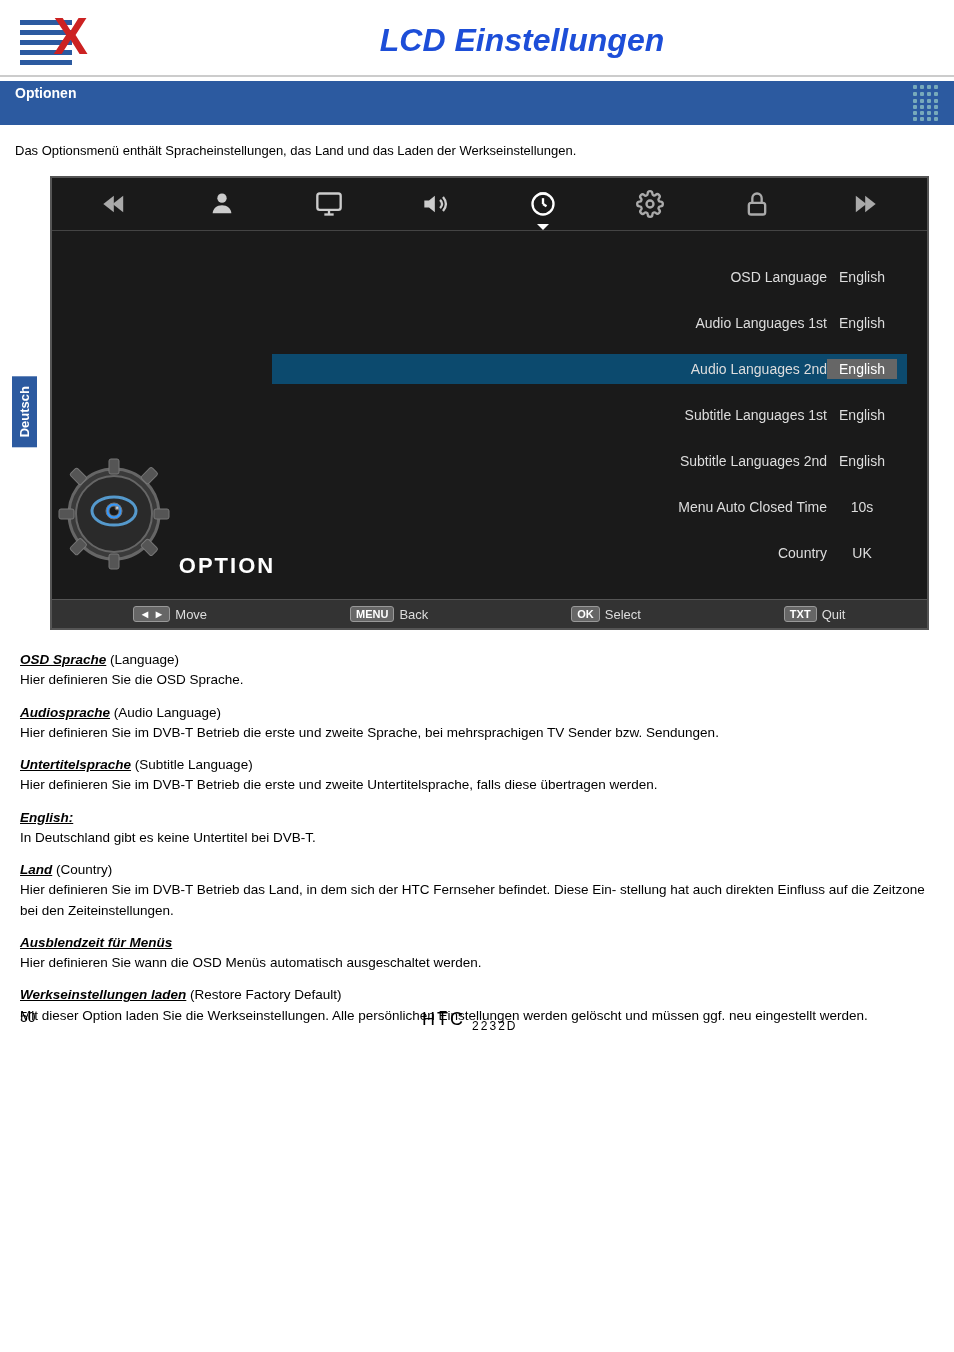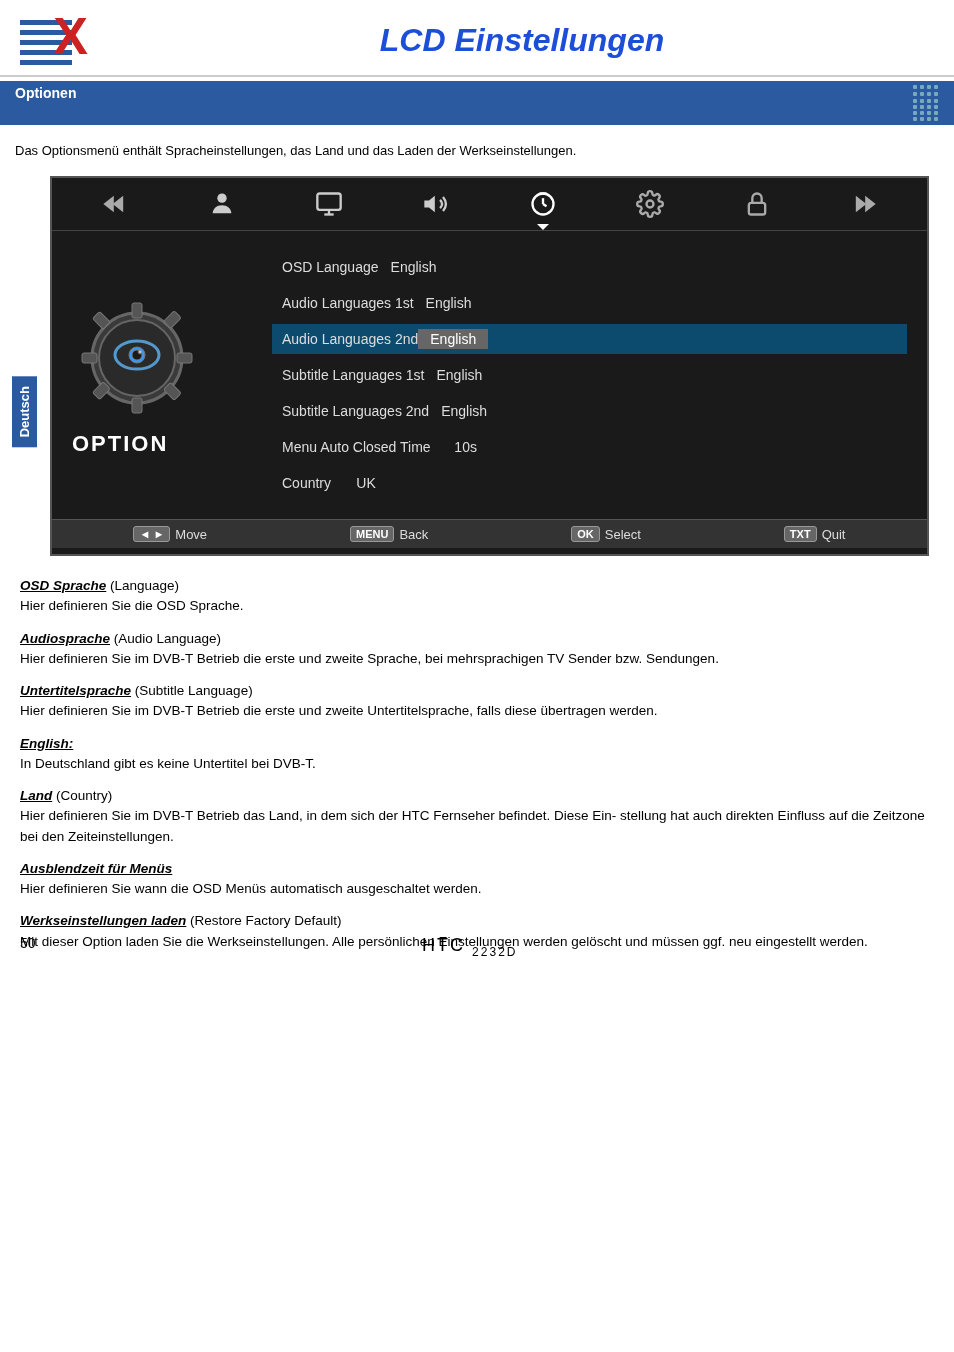--- a/index.html
+++ b/index.html
@@ -126,22 +126,22 @@
     }
 
     
     .osd-body {
       display: flex;
       padding: 10px;
     }
     .osd-left {
       width: 200px;
       display: flex;
-      flex-direction: column;
-      align-items: flex-start;
+      flex-direction: row;
+      align-items: flex-end;
       justify-content: center;
       padding: 10px;
     }
     .option-icon-container {
       position: relative;
       width: 130px;
       height: 130px;
     }
     .option-label {
       font-size: 22px;
@@ -152,24 +152,24 @@
       letter-spacing: 2px;
     }
 
     
     .osd-right {
       flex: 1;
       padding: 5px 10px;
     }
     .menu-row {
       display: flex;
-      justify-content: flex-start;
+      justify-content: flex-end;
       align-items: center;
       padding: 5px 10px;
-      margin: 6px 0;
+      margin: 16px 0;
       font-size: 14px;
     }
     .menu-row.highlighted {
       background: #0c4a6e;
     }
     .menu-row .menu-label {
       color: #ddd;
     }
     .menu-row .menu-value {
       color: #fff;

